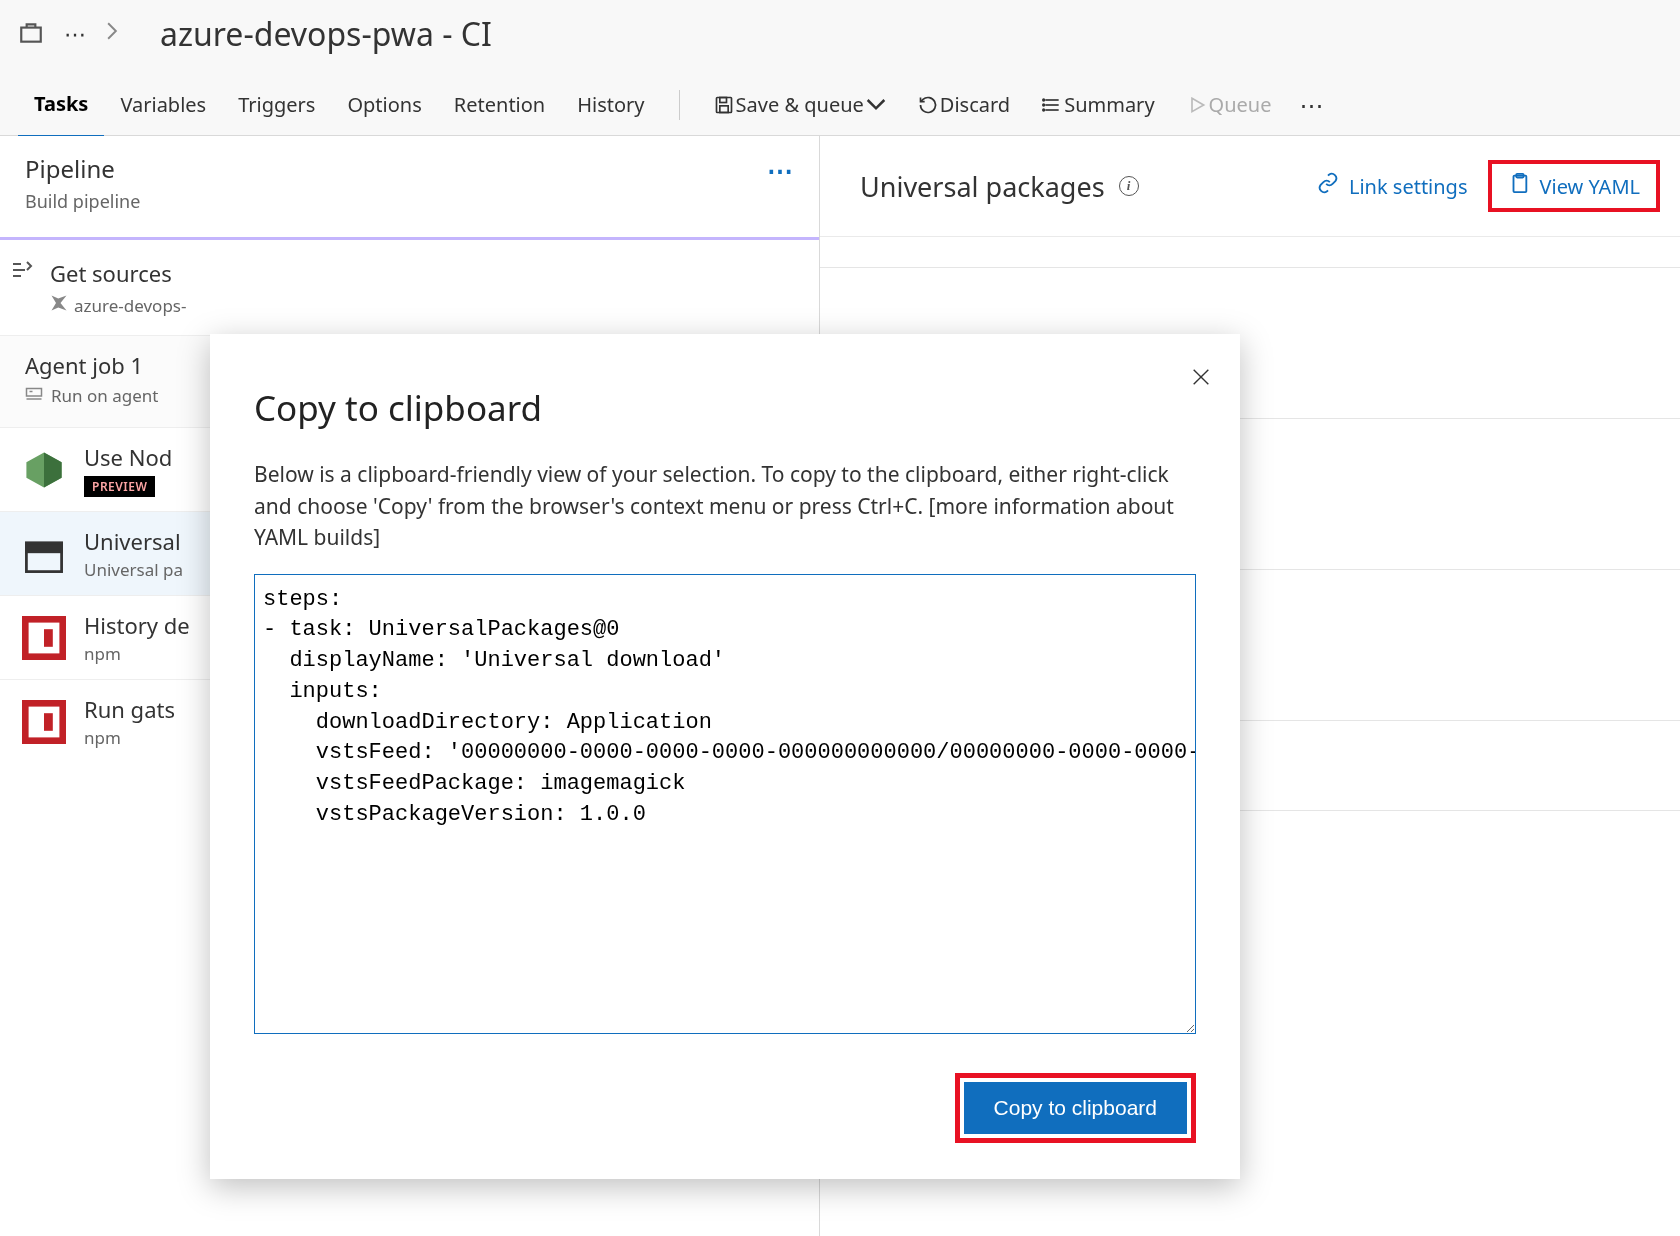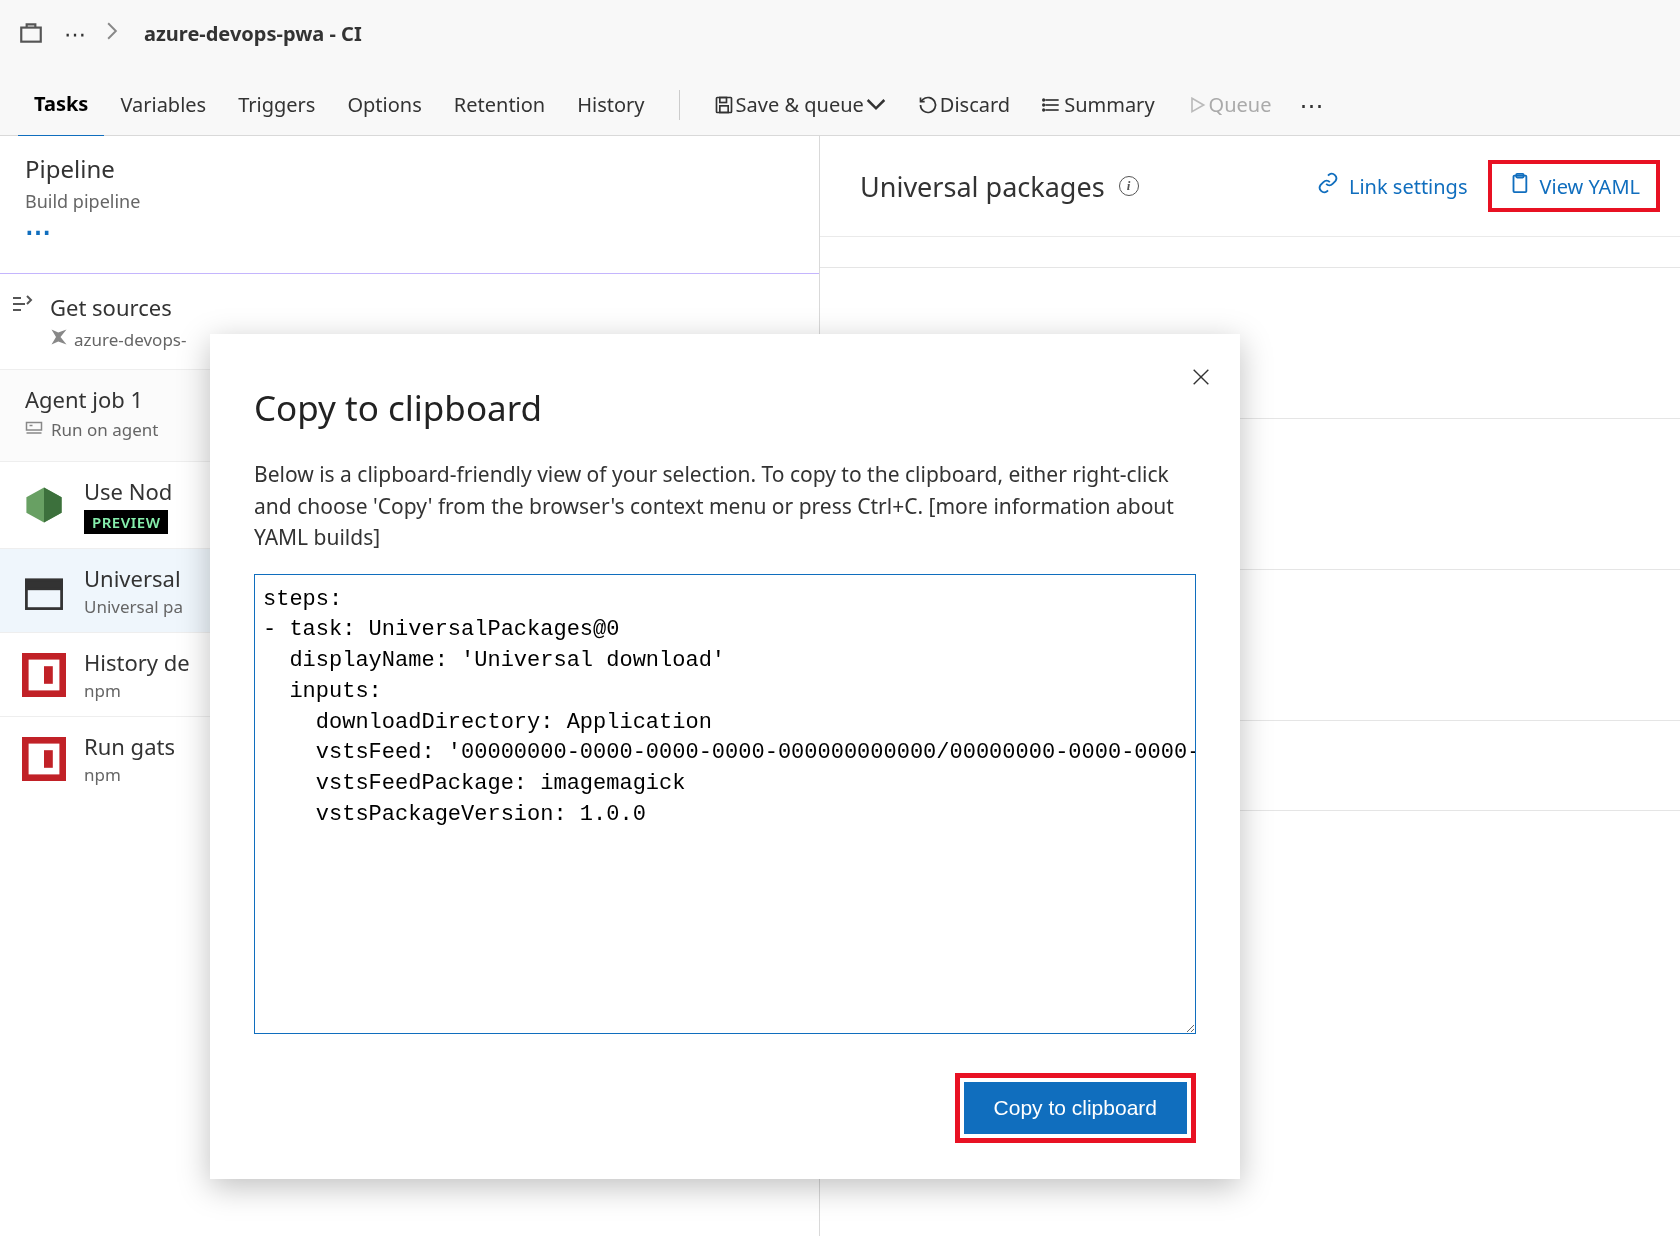--- a/index.html
+++ b/index.html
@@ -19,21 +19,21 @@
     gap: 20px;
     padding: 12px 18px 20px;
     height: 74px;
   }
   .breadcrumb .proj-icon {
     width: 26px; height: 26px; color: #555;
   }
   .breadcrumb .ellipsis { font-size: 22px; color: #333; }
   .breadcrumb .chev { color: #666; }
   .breadcrumb .title {
-    font-size: 20px; font-weight: 700; color: #333; margin-left: 6px;
+    font-size: 32px; font-weight: 400; color: #333; margin-left: 22px;
   }
 
   
   .tabbar {
     display: flex;
     align-items: center;
     border-bottom: 1px solid #d9d9d9;
     padding: 0 18px;
     height: 62px;
     font-size: 20px;
@@ -74,22 +74,21 @@
     flex: 1;
     background: #fff;
   }
 
   
   .pipe-header {
     display: flex;
     justify-content: space-between;
     align-items: flex-start;
     padding: 16px 25px 24px;
-    border-bottom: 1px solid #c4b5fd;
-    flex-direction: column;
+    border-bottom: 3px solid #c4b5fd;
   }
   .pipe-header .ptitle { font-size: 24px; color: #333; }
   .pipe-header .psub { font-size: 18px; color: #666; margin-top: 4px; }
   .pipe-header .ellipsis-h { color: #106ebe; font-size: 26px; font-weight: bold; letter-spacing: 1px; }
 
   .sources-row {
     display: flex; align-items: flex-start; gap: 16px;
     padding: 18px 14px 18px 10px;
   }
   .sources-row .lines-icon { color: #666; width: 24px; }
@@ -122,21 +121,21 @@
     display: flex; align-items: center; justify-content: center;
     flex-shrink: 0;
   }
   .task-row .ttitles { min-width: 0; }
   .task-row .ttitle {
     font-size: 22px; color: #333;
     white-space: nowrap; overflow: hidden; text-overflow: ellipsis;
   }
   .task-row .tsub { font-size: 17px; color: #666; margin-top: 2px; }
   .badge-preview {
-    background: #000; color: #86efac; font-size: 15px;
+    background: #000; color: #fca5a5; font-size: 12px;
     padding: 2px 8px; letter-spacing: 0.5px; display: inline-block;
     margin-top: 4px; font-weight: 600;
   }
 
   
   .right-header {
     display: flex; align-items: center; justify-content: space-between;
     padding: 24px 20px 24px 40px;
     border-bottom: 1px solid #eaeaea;
   }

